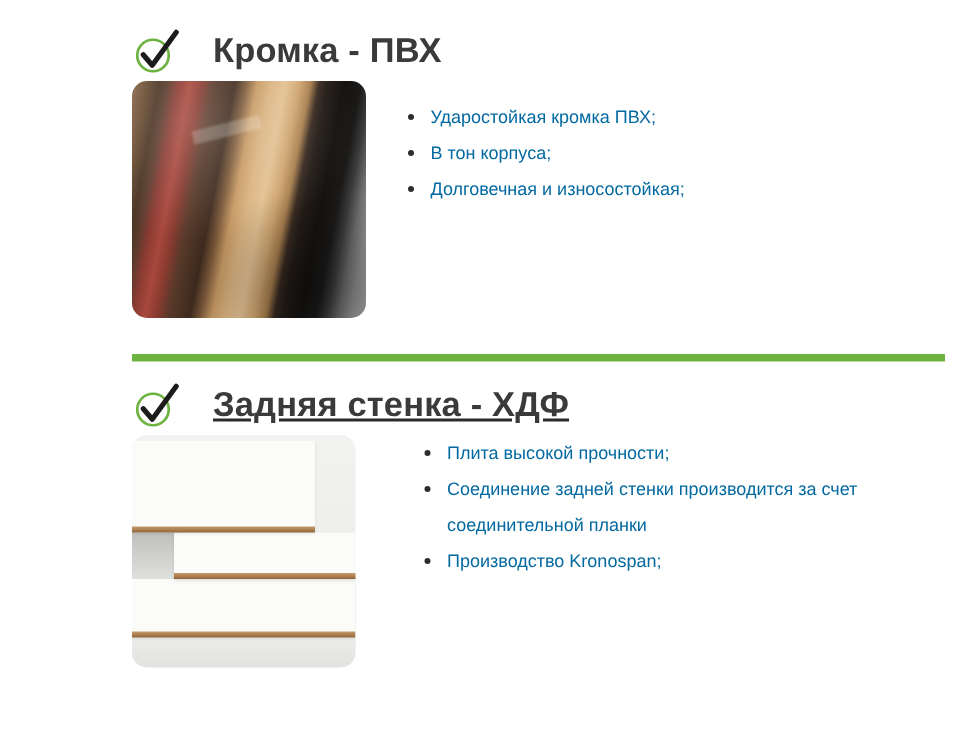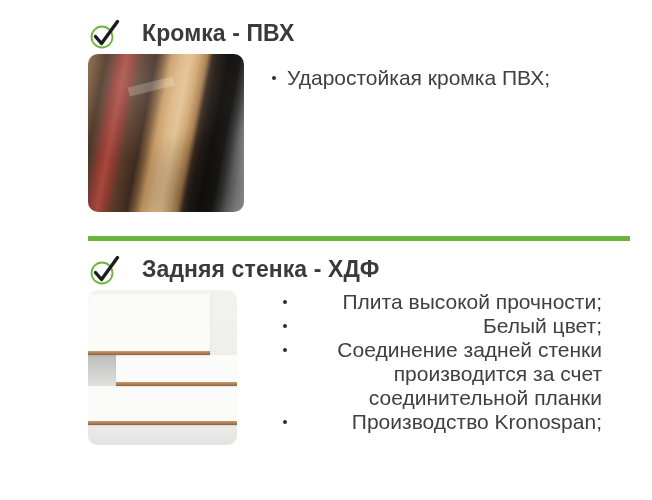--- a/index.html
+++ b/index.html
@@ -24,21 +24,21 @@
     box-sizing: border-box;
   }
 
   
   .section {
     position: absolute;
     left: 0;
     width: 652px;
   }
   #section-edge { top: 14px; }
-  #section-back { top: 250px; }
+  #section-back { top: 250px; text-decoration: underline; }
 
   
   .section-header {
     position: relative;
     height: 40px;
     padding-left: 88px;
     box-sizing: border-box;
     display: flex;
     align-items: center;
   }
@@ -163,23 +163,23 @@
 
   
   .bullet-list {
     margin: 0;
     padding: 0;
     list-style: none;
   }
   .bullet-list li {
     position: relative;
     padding-left: 16px;
-    font-size: 21px;
+    font-size: 12px;
     line-height: 24px;
-    color: #404040;
+    color: #0369a1;
   }
   .bullet-list li::before {
     content: "";
     position: absolute;
     left: 1px;
     top: 10px;
     width: 4px;
     height: 4px;
     border-radius: 50%;
     background: #2d2d2d;
@@ -189,21 +189,20 @@
     position: absolute;
     left: 271px;
     top: 12px;
     width: 320px;
   }
   #list-back {
     position: absolute;
     left: 282px;
     top: 0px;
     width: 320px;
-    text-align: right;
   }
 
   
   .divider {
     position: absolute;
     left: 88px;
     top: 236px;
     width: 542px;
     height: 5px;
     background: #6cb33f;
@@ -225,20 +224,22 @@
     </div>
 
     <div class="section-body" style="height:172px;">
       <div class="photo" id="photo-edge">
         <div class="sheen"></div>
         <div class="band-split"></div>
       </div>
 
       <ul class="bullet-list" id="list-edge">
         <li>Ударостойкая кромка ПВХ;</li>
+        <li>В тон корпуса;</li>
+        <li>Долговечная и износостойкая;</li>
       </ul>
     </div>
   </div>
 
   <div class="divider"></div>
 
   <div class="section" id="section-back">
 
     <div class="section-header">
       <svg class="check-icon" viewBox="0 0 34 32">
@@ -258,20 +259,19 @@
         <div class="board b2">
             <div class="edge"></div>
           </div>
         <div class="board b1">
             <div class="edge"></div>
           </div>
       </div>
 
       <ul class="bullet-list" id="list-back">
         <li>Плита высокой прочности;</li>
-        <li>Белый цвет;</li>
         <li>Соединение задней стенки производится за счет соединительной планки</li>
         <li>Производство Kronospan;</li>
       </ul>
     </div>
   </div>
 
 </div>
 
 </body></html>

